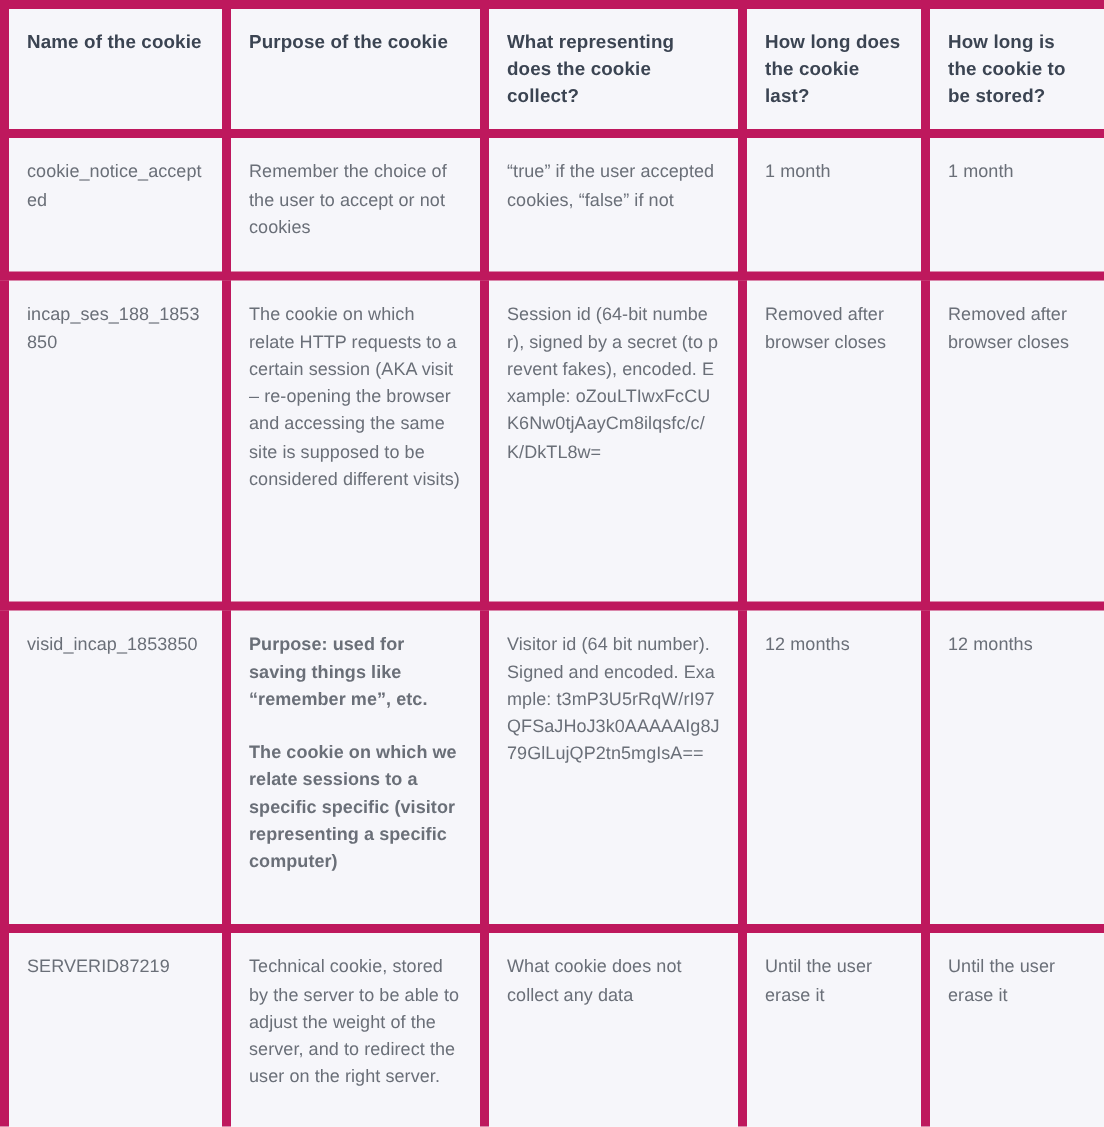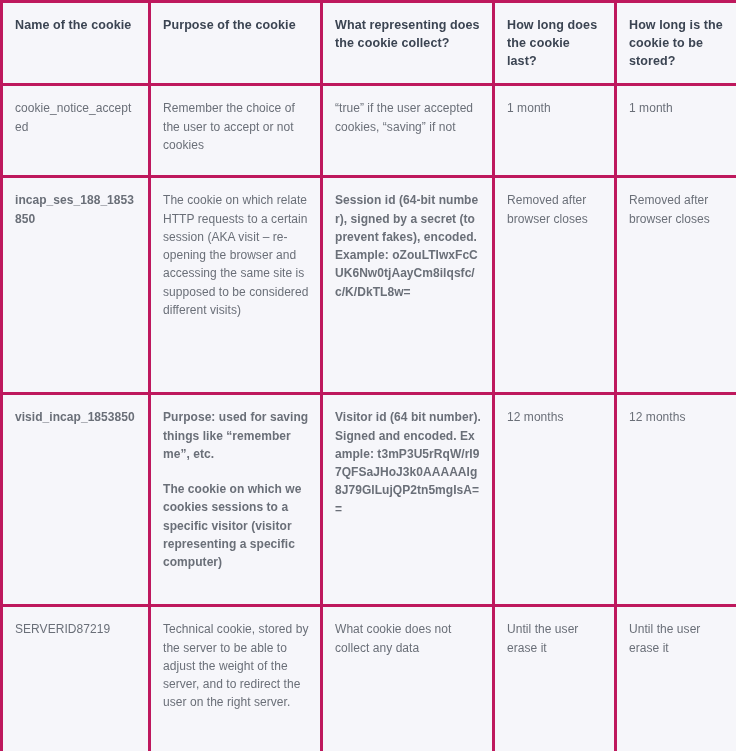--- a/index.html
+++ b/index.html
@@ -22,21 +22,21 @@
   }
 
   .cookie-table col.c-name     { width: 148px; }
   .cookie-table col.c-purpose  { width: 172px; }
   .cookie-table col.c-info     { width: 172px; }
   .cookie-table col.c-last     { width: 122px; }
   .cookie-table col.c-stored   { width: 122px; }
 
   .cookie-table th,
   .cookie-table td {
-    border: 3px solid #be185d;
+    border: 6px solid #be185d;
     vertical-align: top;
     padding: 13px 11px 13px 12px;
     background: #f6f6fa;
   }
 
   .cookie-table th {
     text-align: left;
     font-weight: bold;
     font-size: 12.5px;
     line-height: 1.45;
@@ -56,21 +56,21 @@
   
   tr[data-name="table-header-row"] th { height: 47px; }
   tr.row-0 td { height: 63px; }
   tr.row-1 td { height: 188px; }
   tr.row-2 td { height: 183px; }
   tr.row-3 td { height: 127px; }
 
   .cell-block { display: block; font-weight: bold; }
   .cell-block + .cell-block { margin-top: 17px; }
 
-  .mono-wrap { word-break: break-all; font-weight: bold; }
+  .mono-wrap { word-break: break-all; }
 </style>
 </head>
 <body>
 
 <table class="cookie-table" data-name="cookie-policy-table">
   <colgroup>
     <col class="c-name">
     <col class="c-purpose">
     <col class="c-info">
     <col class="c-last">
@@ -82,36 +82,36 @@
       <th data-name="column-header-purpose">Purpose of the cookie</th>
       <th data-name="column-header-info">What representing does the cookie collect?</th>
       <th data-name="column-header-last">How long does the cookie last?</th>
       <th data-name="column-header-stored">How long is the cookie to be stored?</th>
     </tr>
   </thead>
   <tbody>
     <tr class="row-0" data-name="table-row">
       <td data-name="cell-cookie-name">cookie_notice_accepted</td>
       <td data-name="cell-cookie-purpose">Remember the choice of the user to accept or not cookies</td>
-      <td data-name="cell-cookie-info">“true” if the user accepted cookies, “saving” if not</td>
+      <td data-name="cell-cookie-info">“true” if the user accepted cookies, “false” if not</td>
       <td data-name="cell-cookie-last">1 month</td>
       <td data-name="cell-cookie-stored">1 month</td>
     </tr>
     <tr class="row-1" data-name="table-row">
       <td class="mono-wrap" data-name="cell-cookie-name">incap_ses_188_1853850</td>
       <td data-name="cell-cookie-purpose">The cookie on which relate HTTP requests to a certain session (AKA visit – re-opening the browser and accessing the same site is supposed to be considered different visits)</td>
       <td class="mono-wrap" data-name="cell-cookie-info">Session id (64-bit number), signed by a secret (to prevent fakes), encoded. Example: oZouLTIwxFcCUK6Nw0tjAayCm8ilqsfc/c/K/DkTL8w=</td>
       <td data-name="cell-cookie-last">Removed after browser closes</td>
       <td data-name="cell-cookie-stored">Removed after browser closes</td>
     </tr>
     <tr class="row-2" data-name="table-row">
       <td class="mono-wrap" data-name="cell-cookie-name">visid_incap_1853850</td>
       <td data-name="cell-cookie-purpose">
         <span class="cell-block" data-name="purpose-paragraph-1">Purpose: used for saving things like “remember me”, etc.</span>
-        <span class="cell-block" data-name="purpose-paragraph-2">The cookie on which we cookies sessions to a specific visitor (visitor representing a specific computer)</span>
+        <span class="cell-block" data-name="purpose-paragraph-2">The cookie on which we relate sessions to a specific specific (visitor representing a specific computer)</span>
       </td>
       <td class="mono-wrap" data-name="cell-cookie-info">Visitor id (64 bit number). Signed and encoded. Example: t3mP3U5rRqW/rI97QFSaJHoJ3k0AAAAAIg8J79GlLujQP2tn5mgIsA==</td>
       <td data-name="cell-cookie-last">12 months</td>
       <td data-name="cell-cookie-stored">12 months</td>
     </tr>
     <tr class="row-3" data-name="table-row">
       <td data-name="cell-cookie-name">SERVERID87219</td>
       <td data-name="cell-cookie-purpose">Technical cookie, stored by the server to be able to adjust the weight of the server, and to redirect the user on the right server.</td>
       <td data-name="cell-cookie-info">What cookie does not collect any data</td>
       <td data-name="cell-cookie-last">Until the user erase it</td>

